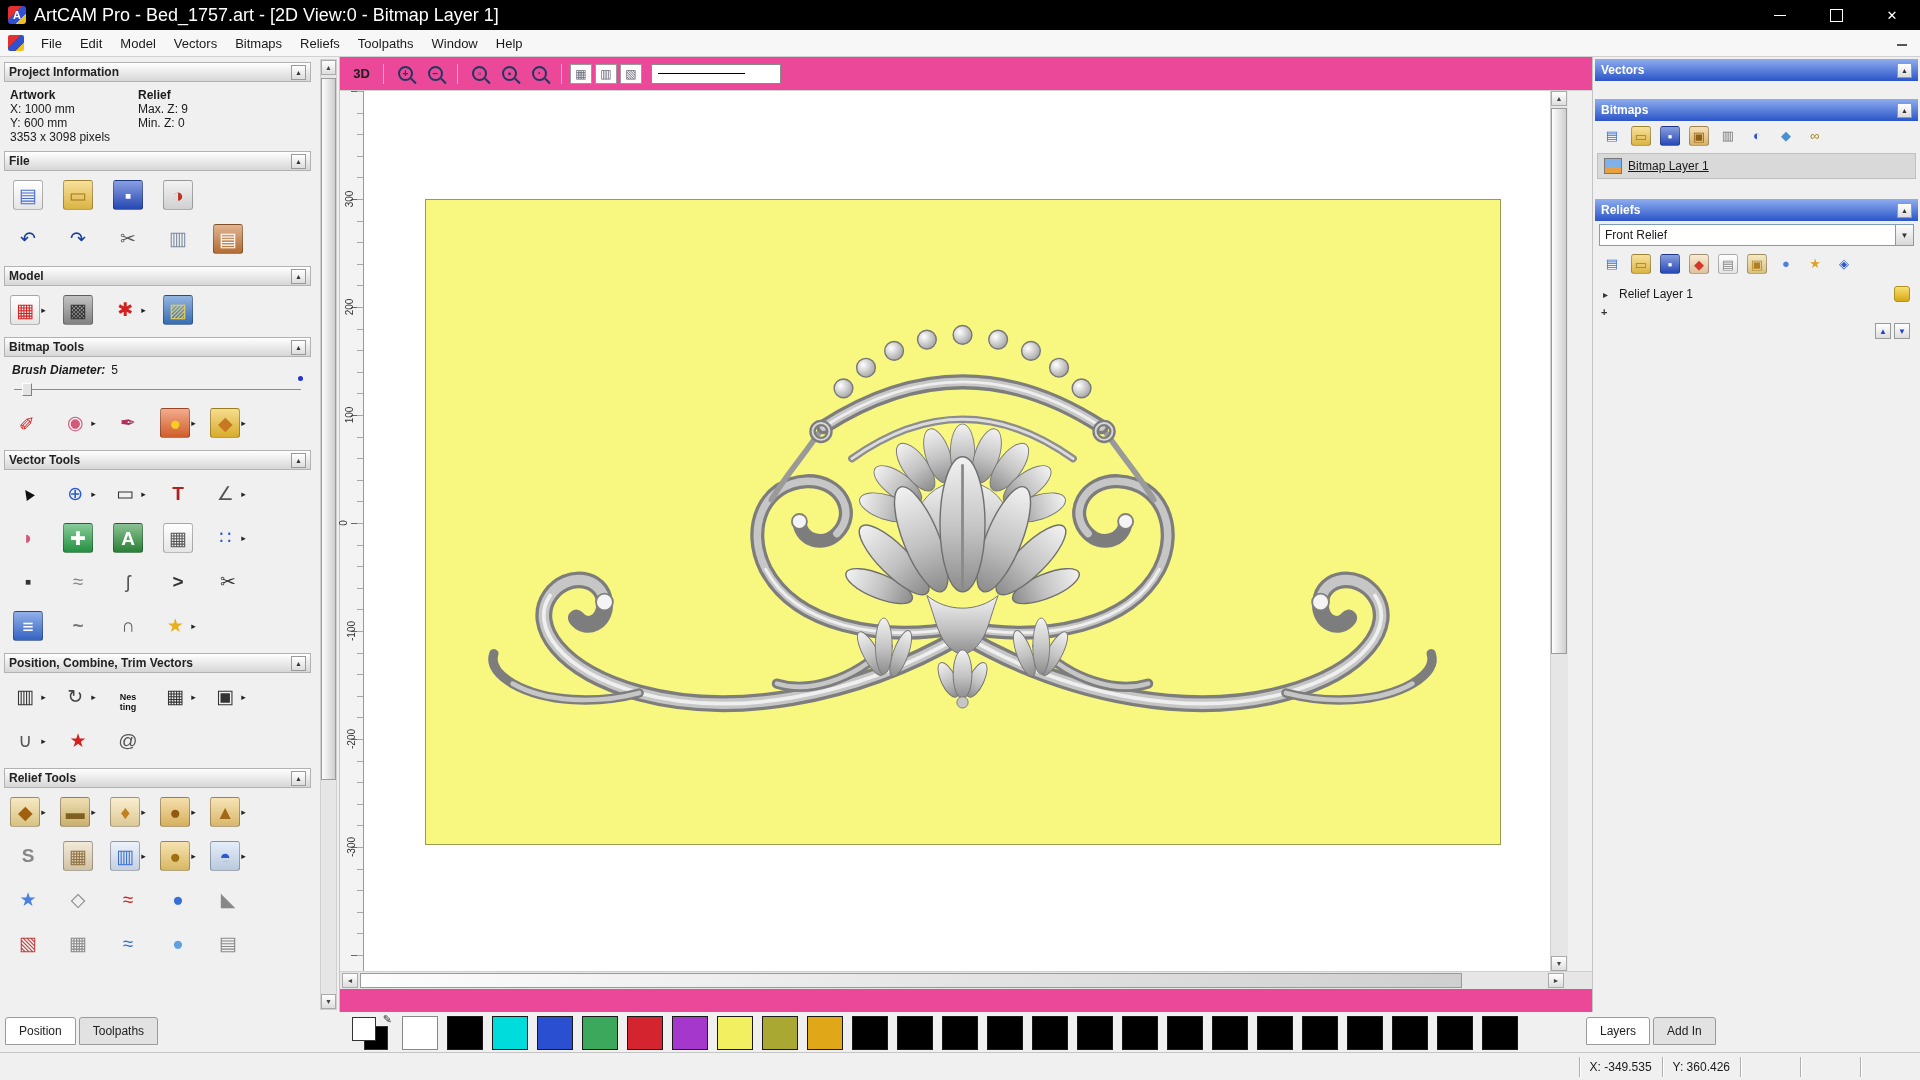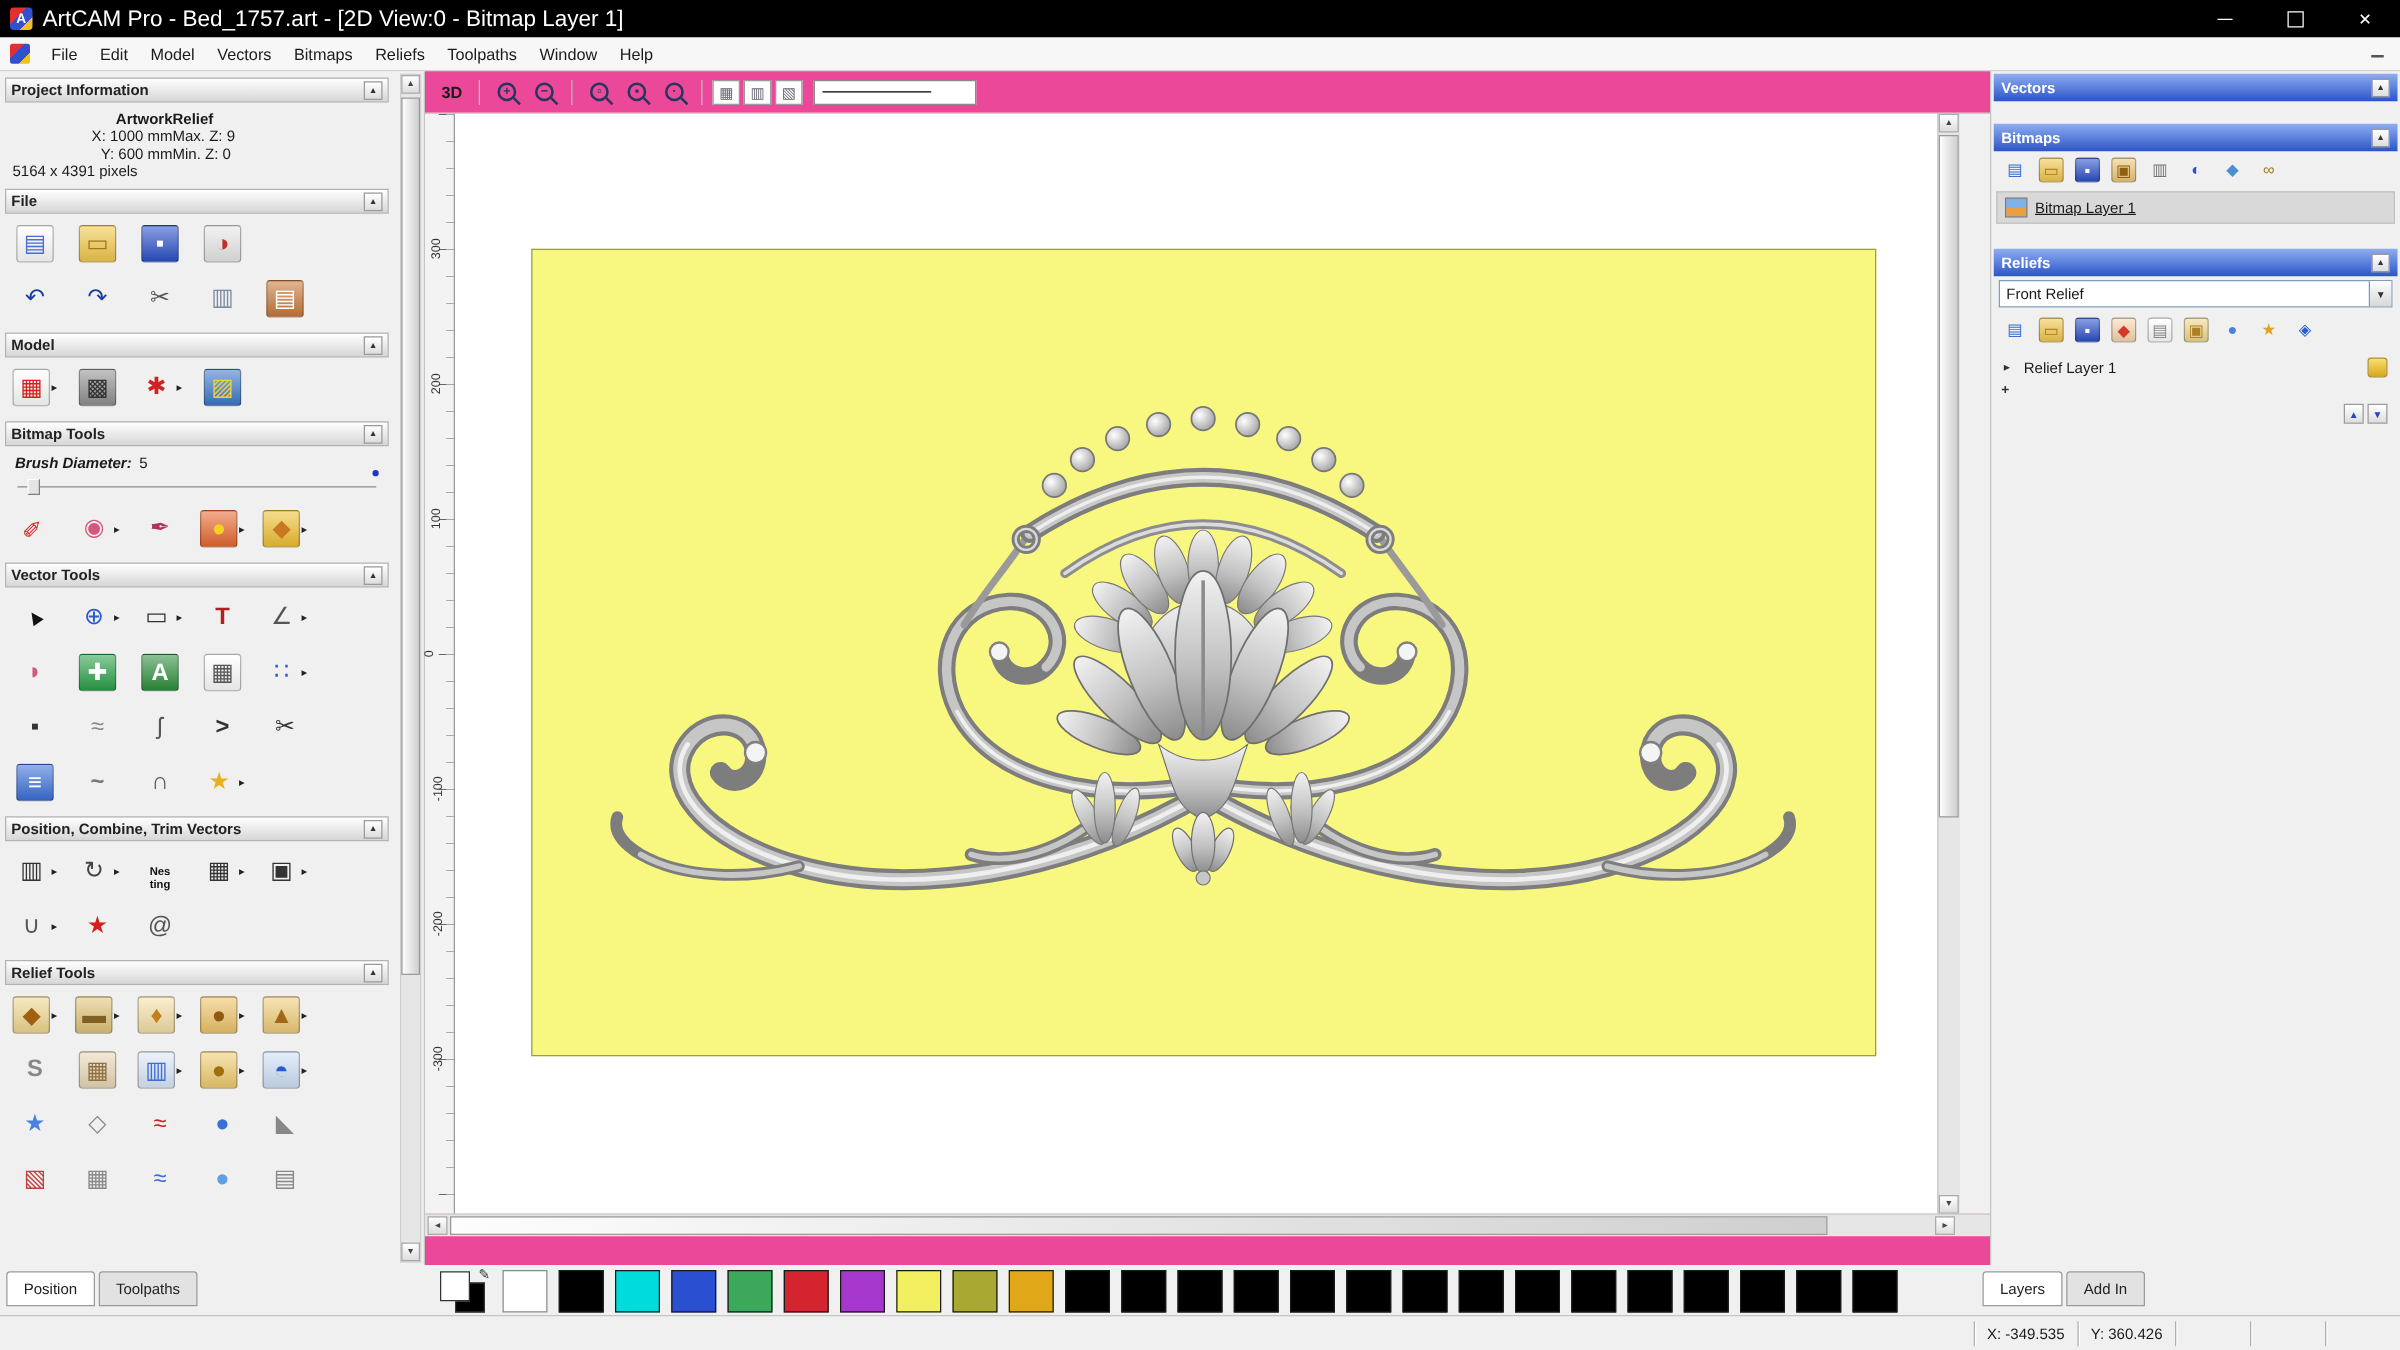--- a/index.html
+++ b/index.html
@@ -33,21 +33,21 @@
           border-right:1px solid #c4c4c4; overflow:hidden; }
   #left-content { position:absolute; left:0; top:0; right:24px; bottom:0; overflow:hidden; }
   .sechdr { margin:5px 4px 2px 4px; height:20px; border:1px solid #b2b2b2;
             background:linear-gradient(#ffffff,#d6d6d6); display:flex; align-items:center;
             padding:0 4px; font-weight:bold; font-size:12px; color:#222; }
   .sechdr .sp { flex:1; }
   .hdrbtn { width:15px; height:15px; border:1px solid #9a9a9a; background:linear-gradient(#fff,#ddd);
             display:flex; align-items:center; justify-content:center; font-size:7px; color:#333; }
   .hdrbtn::after { content:"▲"; }
   .pi { padding:4px 10px 2px 10px; }
-  .pi-row { display:flex;text-align:right; }
+  .pi-row { display:flex; }
   .pi-row > div:first-child { width:128px; }
   .pi b { font-weight:bold; }
   .toolrow { display:flex; align-items:center; padding:2px 6px; gap:6px; }
   .tool { width:44px; height:40px; display:flex; align-items:center; justify-content:center; }
   .tg { width:30px; height:30px; line-height:30px; text-align:center; font-size:19px; border-radius:3px; }
   .tg.boxed { border:1px solid rgba(0,0,0,.28);
               background-image:linear-gradient(180deg,rgba(255,255,255,.45),rgba(0,0,0,.10)); }
   .tg.bold { font-weight:bold; }
   .tg.sel { transform:rotate(-35deg); font-size:17px; }
   .tg.rot { transform:rotate(-90deg); }
@@ -214,21 +214,21 @@
         <div><b>Relief</b></div>
         </div>
       <div class="pi-row">
           <div>X: 1000 mm</div>
         <div>Max. Z: 9</div>
         </div>
       <div class="pi-row">
           <div>Y: 600 mm</div>
         <div>Min. Z: 0</div>
         </div>
-      <div>5164 x 4391 pixels</div>
+      <div>3353 x 3098 pixels</div>
     </div>
 
     <div class="sechdr">
       <span>File</span>
       <span class="sp"></span>
         <span class="hdrbtn"></span>
     </div>
     <div class="toolrow">
         <div class="tool">
           <span class="tg boxed" style="color: rgb(74, 111, 212); background-color: rgb(255, 255, 255);">▤</span>

